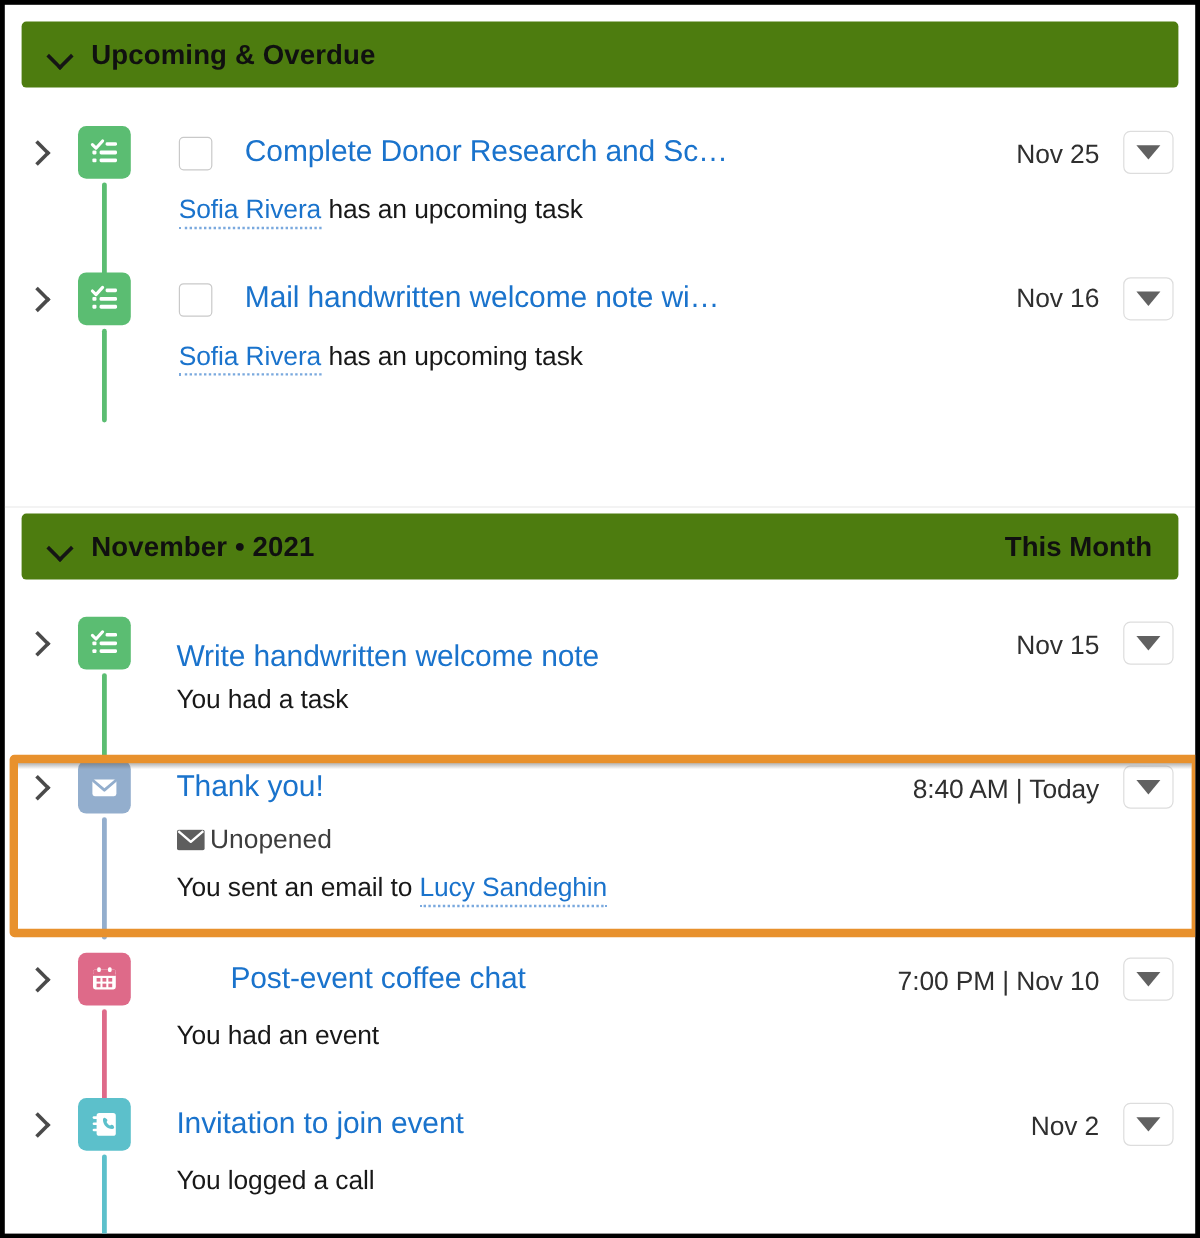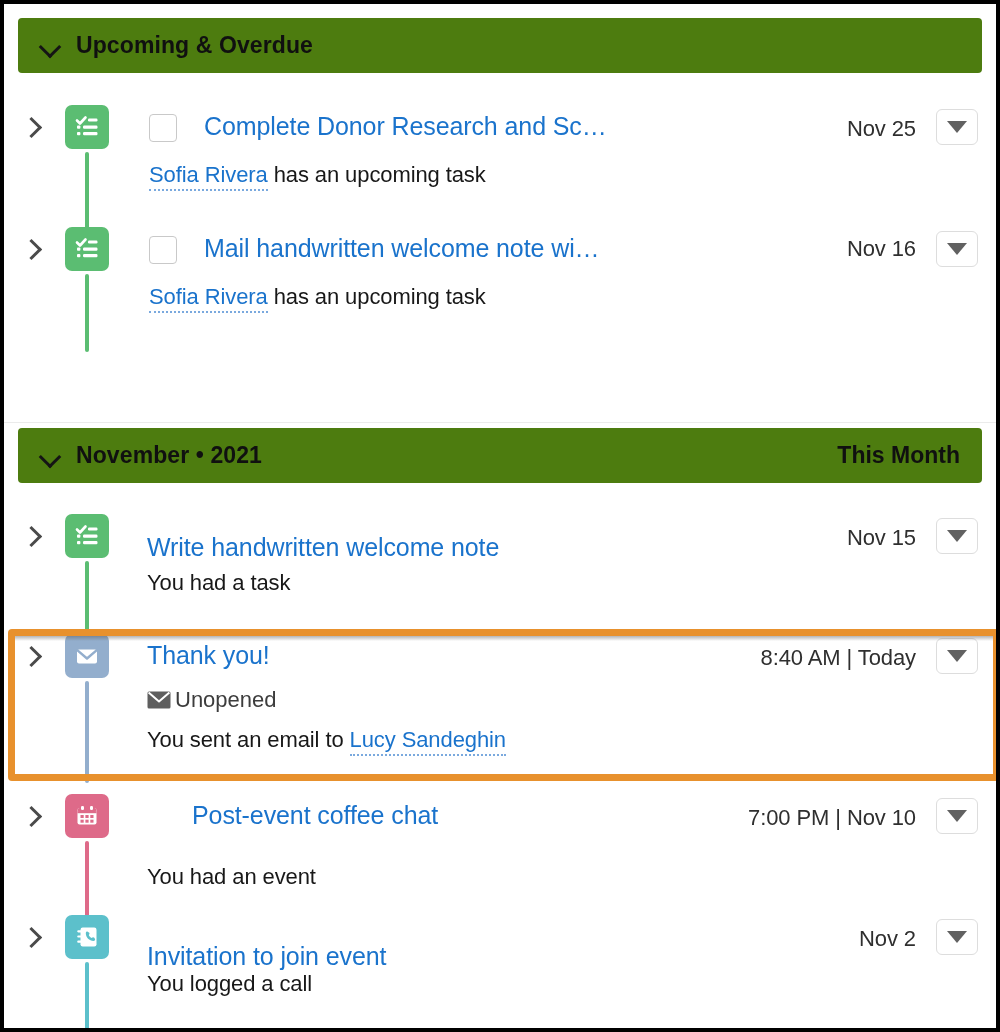--- a/index.html
+++ b/index.html
@@ -345,36 +345,36 @@
         <rect x="6.5" y="12" width="3.2" height="3" fill="#de6a89"></rect>
         <rect x="11.4" y="12" width="3.2" height="3" fill="#de6a89"></rect>
         <rect x="16.3" y="12" width="3.2" height="3" fill="#de6a89"></rect>
         <rect x="6.5" y="16.7" width="3.2" height="3" fill="#de6a89"></rect>
         <rect x="11.4" y="16.7" width="3.2" height="3" fill="#de6a89"></rect>
         <rect x="16.3" y="16.7" width="3.2" height="3" fill="#de6a89"></rect>
       </svg>
     </span>
     <span class="connector" style="top:48px; height:80px; background:#de6a89;"></span>
     <span class="row-title" style="left:143px; top:8px;margin-left:45px;">Post-event coffee chat</span>
-    <span class="row-sub" style="left:143px; top:57px;margin-top:14px;">You had an event</span>
+    <span class="row-sub" style="left:143px; top:57px;">You had an event</span>
     <span class="row-meta" style="top:12px;">7:00 PM | Nov 10</span>
     <span class="caret-btn" style="top:5px;"></span>
   </div>
 
   <div class="row" style="top:910px; height:95px;">
     <span class="row-chevron" style="top:12px;"></span>
     <span class="row-icon" style="top:1px; background:#5cc0cb;">
       <svg width="26" height="26" viewBox="0 0 26 26">
         <rect x="6.5" y="3.5" width="16" height="19" rx="2.2" fill="#ffffff"></rect>
         <rect x="3.2" y="6.2" width="5" height="2.2" rx="1.1" fill="#ffffff"></rect>
         <rect x="3.2" y="11.4" width="5" height="2.2" rx="1.1" fill="#ffffff"></rect>
         <rect x="3.2" y="16.6" width="5" height="2.2" rx="1.1" fill="#ffffff"></rect>
         <path d="M11.8 9.2c0-1.2 1-2 1.9-1.5l1.2.7c.6.4.8 1.2.4 1.8l-.5.8c.5 1.3 1.6 2.4 2.9 2.9l.8-.5c.6-.4 1.4-.2 1.8.4l.7 1.2c.5.9-.3 1.9-1.5 1.9-4.2 0-7.7-3.5-7.7-7.7z" fill="#5cc0cb"></path>
       </svg>
     </span>
     <span class="connector" style="top:48px; height:78px; background:#5cc0cb;"></span>
-    <span class="row-title" style="left:143px; top:8px;margin-top:20px;">Invitation to join event</span>
+    <span class="row-title" style="left:143px; top:8px;">Invitation to join event</span>
     <span class="row-sub" style="left:143px; top:57px;">You logged a call</span>
     <span class="row-meta" style="top:12px;">Nov 2</span>
     <span class="caret-btn" style="top:5px;"></span>
   </div>
 
 </div>
 
 </body></html>

